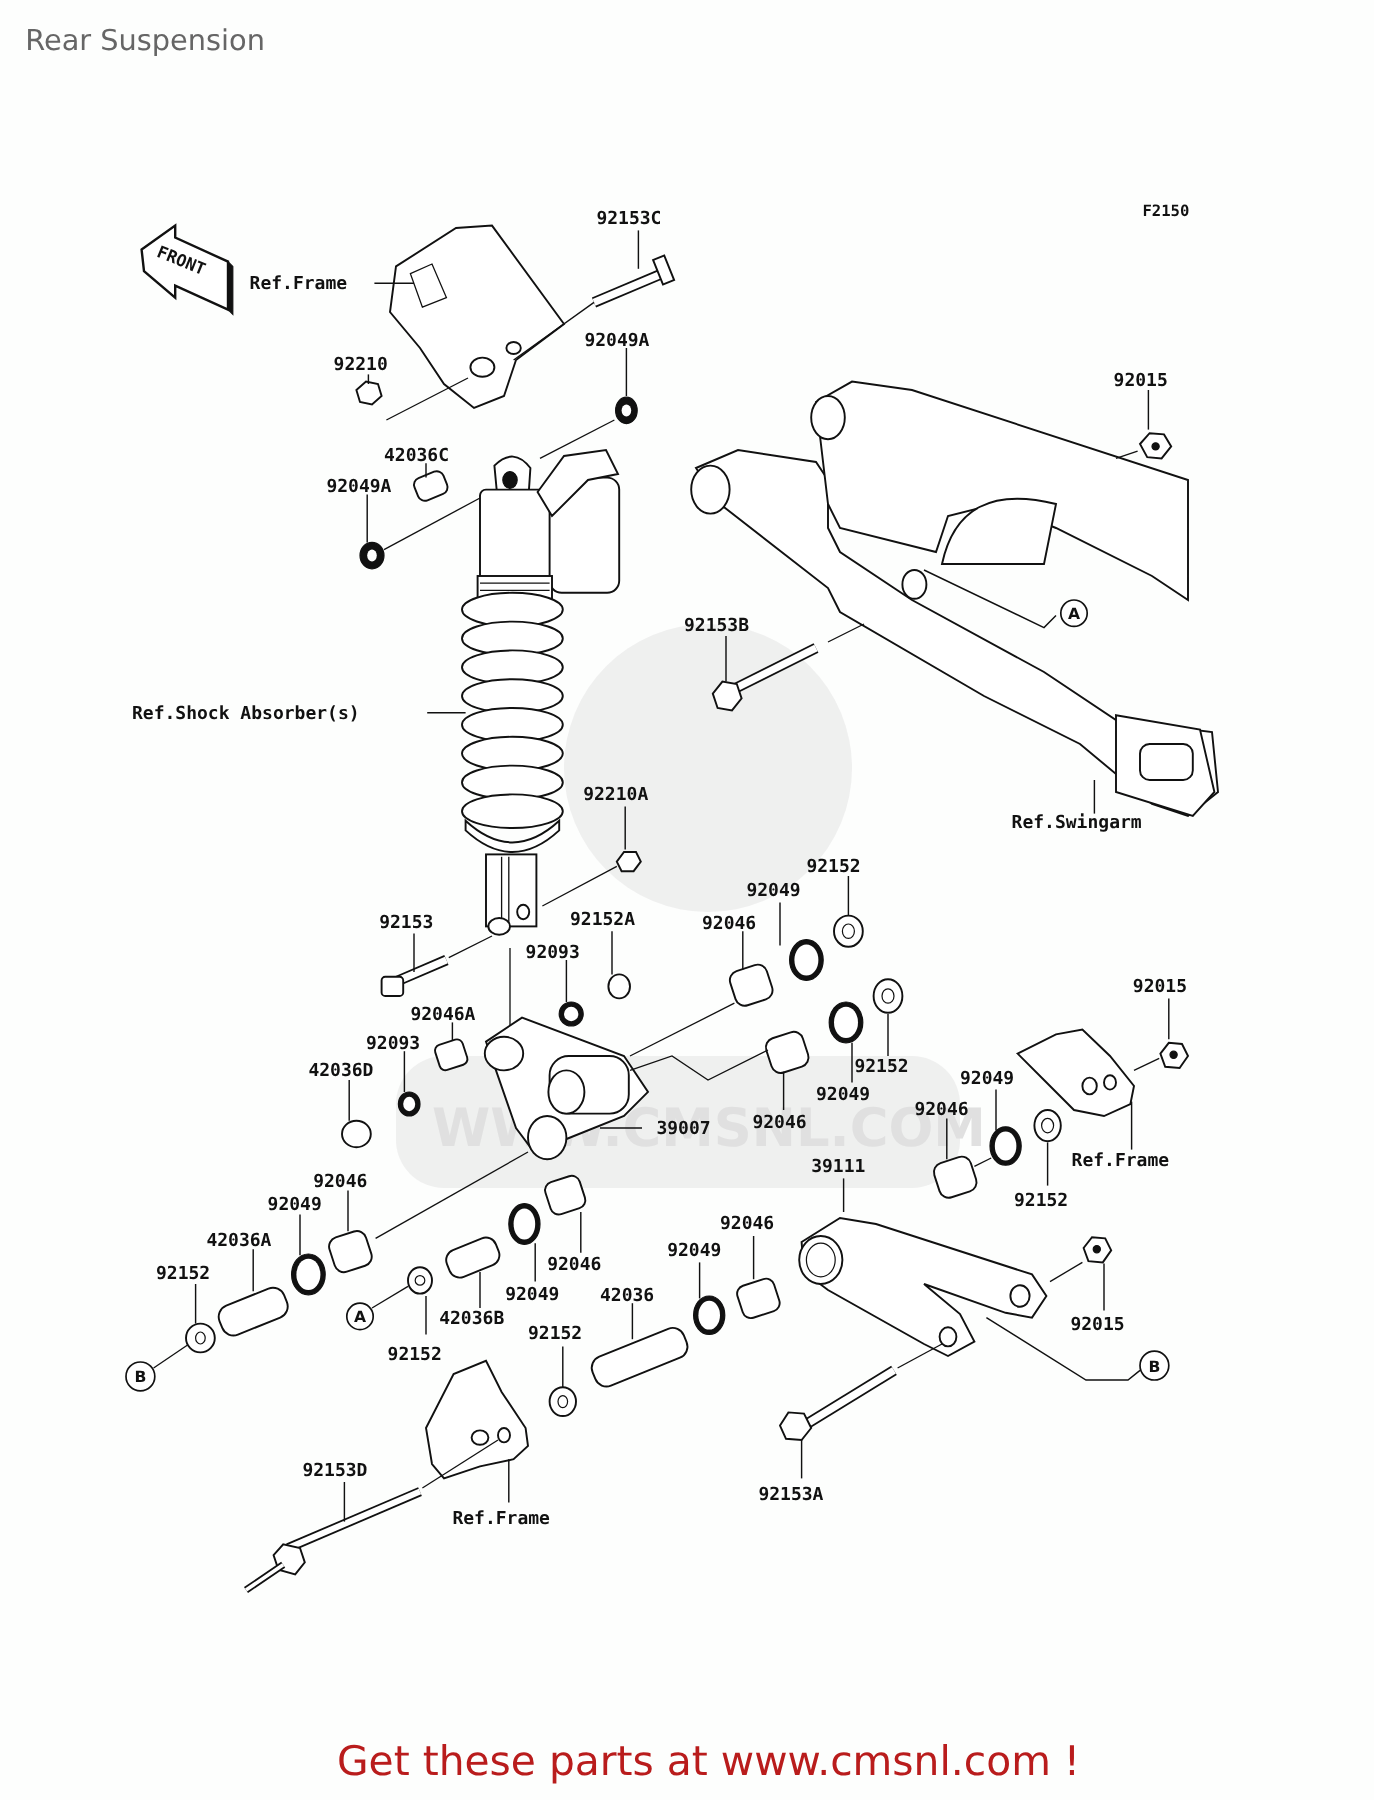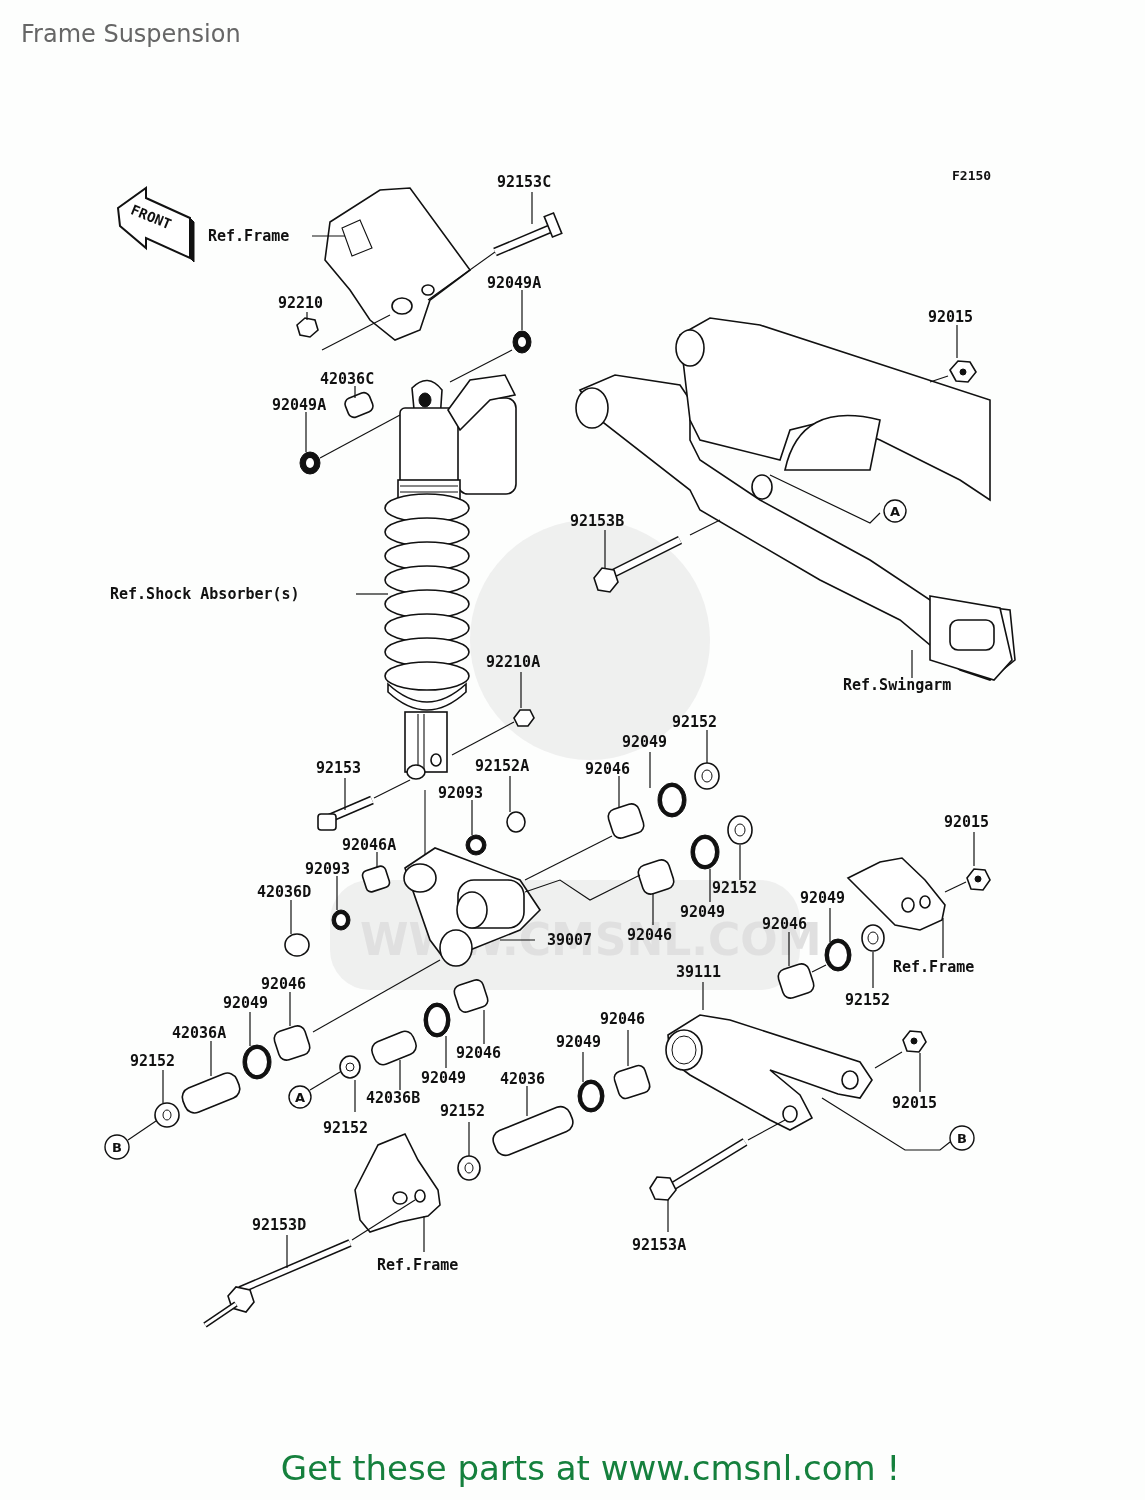--- a/index.html
+++ b/index.html
@@ -1,33 +1,33 @@
 <!DOCTYPE html>
 <html><head>
 <meta charset="utf-8">
 <style>
   html, body { margin:0; padding:0; background:#fdfefd; }
   body { width:1145px; height:1500px; position:relative; overflow:hidden; font-family:"DejaVu Sans", sans-serif; }
   .page-title { position:absolute; left:21px; top:20px; font-size:24px; color:#666; font-family:"DejaVu Sans", sans-serif; }
-  .footer { position:absolute; left:0; right:0; top:1448px; text-align:center; font-size:34px; color:#15803d; font-family:"DejaVu Sans", sans-serif;padding-left:36px; }
+  .footer { position:absolute; left:0; right:0; top:1448px; text-align:center; font-size:34px; color:#b91c1c; font-family:"DejaVu Sans", sans-serif;padding-left:36px; }
   svg.diagram { position:absolute; left:0; top:0; }
   .lbl { font-family:"DejaVu Sans Mono", monospace; font-weight:bold; font-size:15px; fill:#111; }
   .part { fill:#fff; stroke:#111; stroke-width:1.6; }
   .dark { fill:#111; stroke:#111; }
   .lead { stroke:#111; stroke-width:1.2; fill:none; }
   .thin { stroke:#111; stroke-width:1.1; fill:none; }
   .wm { fill:#e4e4e4; }
   .wmtext { font-family:"DejaVu Sans", sans-serif; font-weight:bold; font-size:44px; fill:#e0e0e0; }
   .circ { fill:#fff; stroke:#111; stroke-width:1.4; }
   .circtext { font-family:"DejaVu Sans", sans-serif; font-weight:bold; font-size:13px; fill:#111; text-anchor:middle; }
 </style>
 </head>
 <body>
 
-<div class="page-title">Frame Suspension</div>
+<div class="page-title">Rear Suspension</div>
 
 <svg class="diagram" width="1145" height="1500" viewBox="0 0 1145 1500">
 
   <g>
     <circle class="wm" cx="590" cy="640" r="120" opacity="0.55"></circle>
     <rect class="wm" x="330" y="880" width="470" height="110" rx="40" opacity="0.55"></rect>
     <text class="wmtext" x="360" y="955">WWW.CMSNL.COM</text>
   </g>
 
   <text class="lbl" x="952" y="180" style="font-size:13px">F2150</text>

